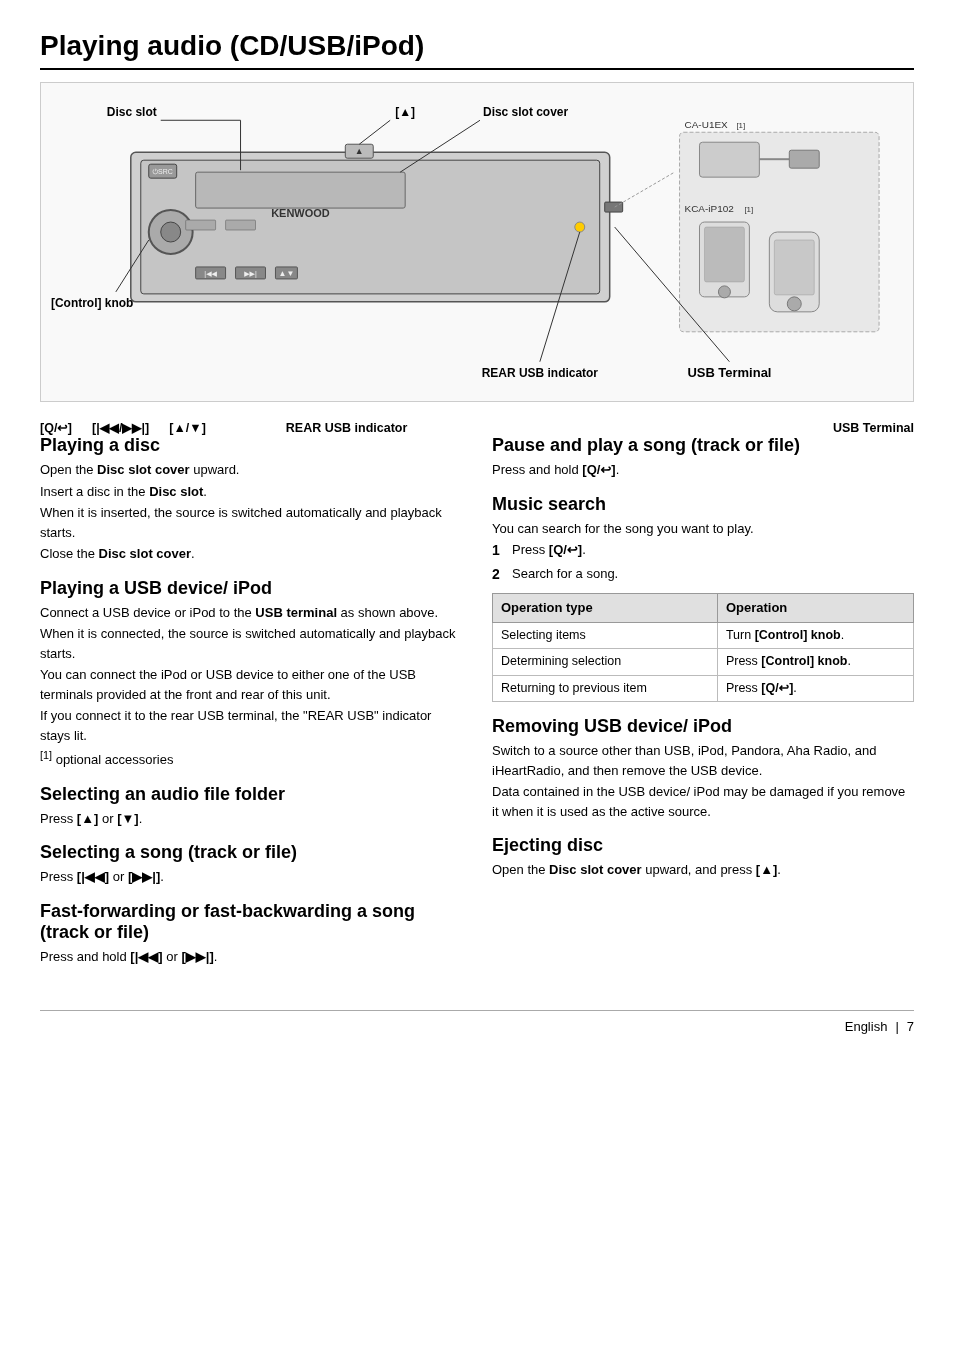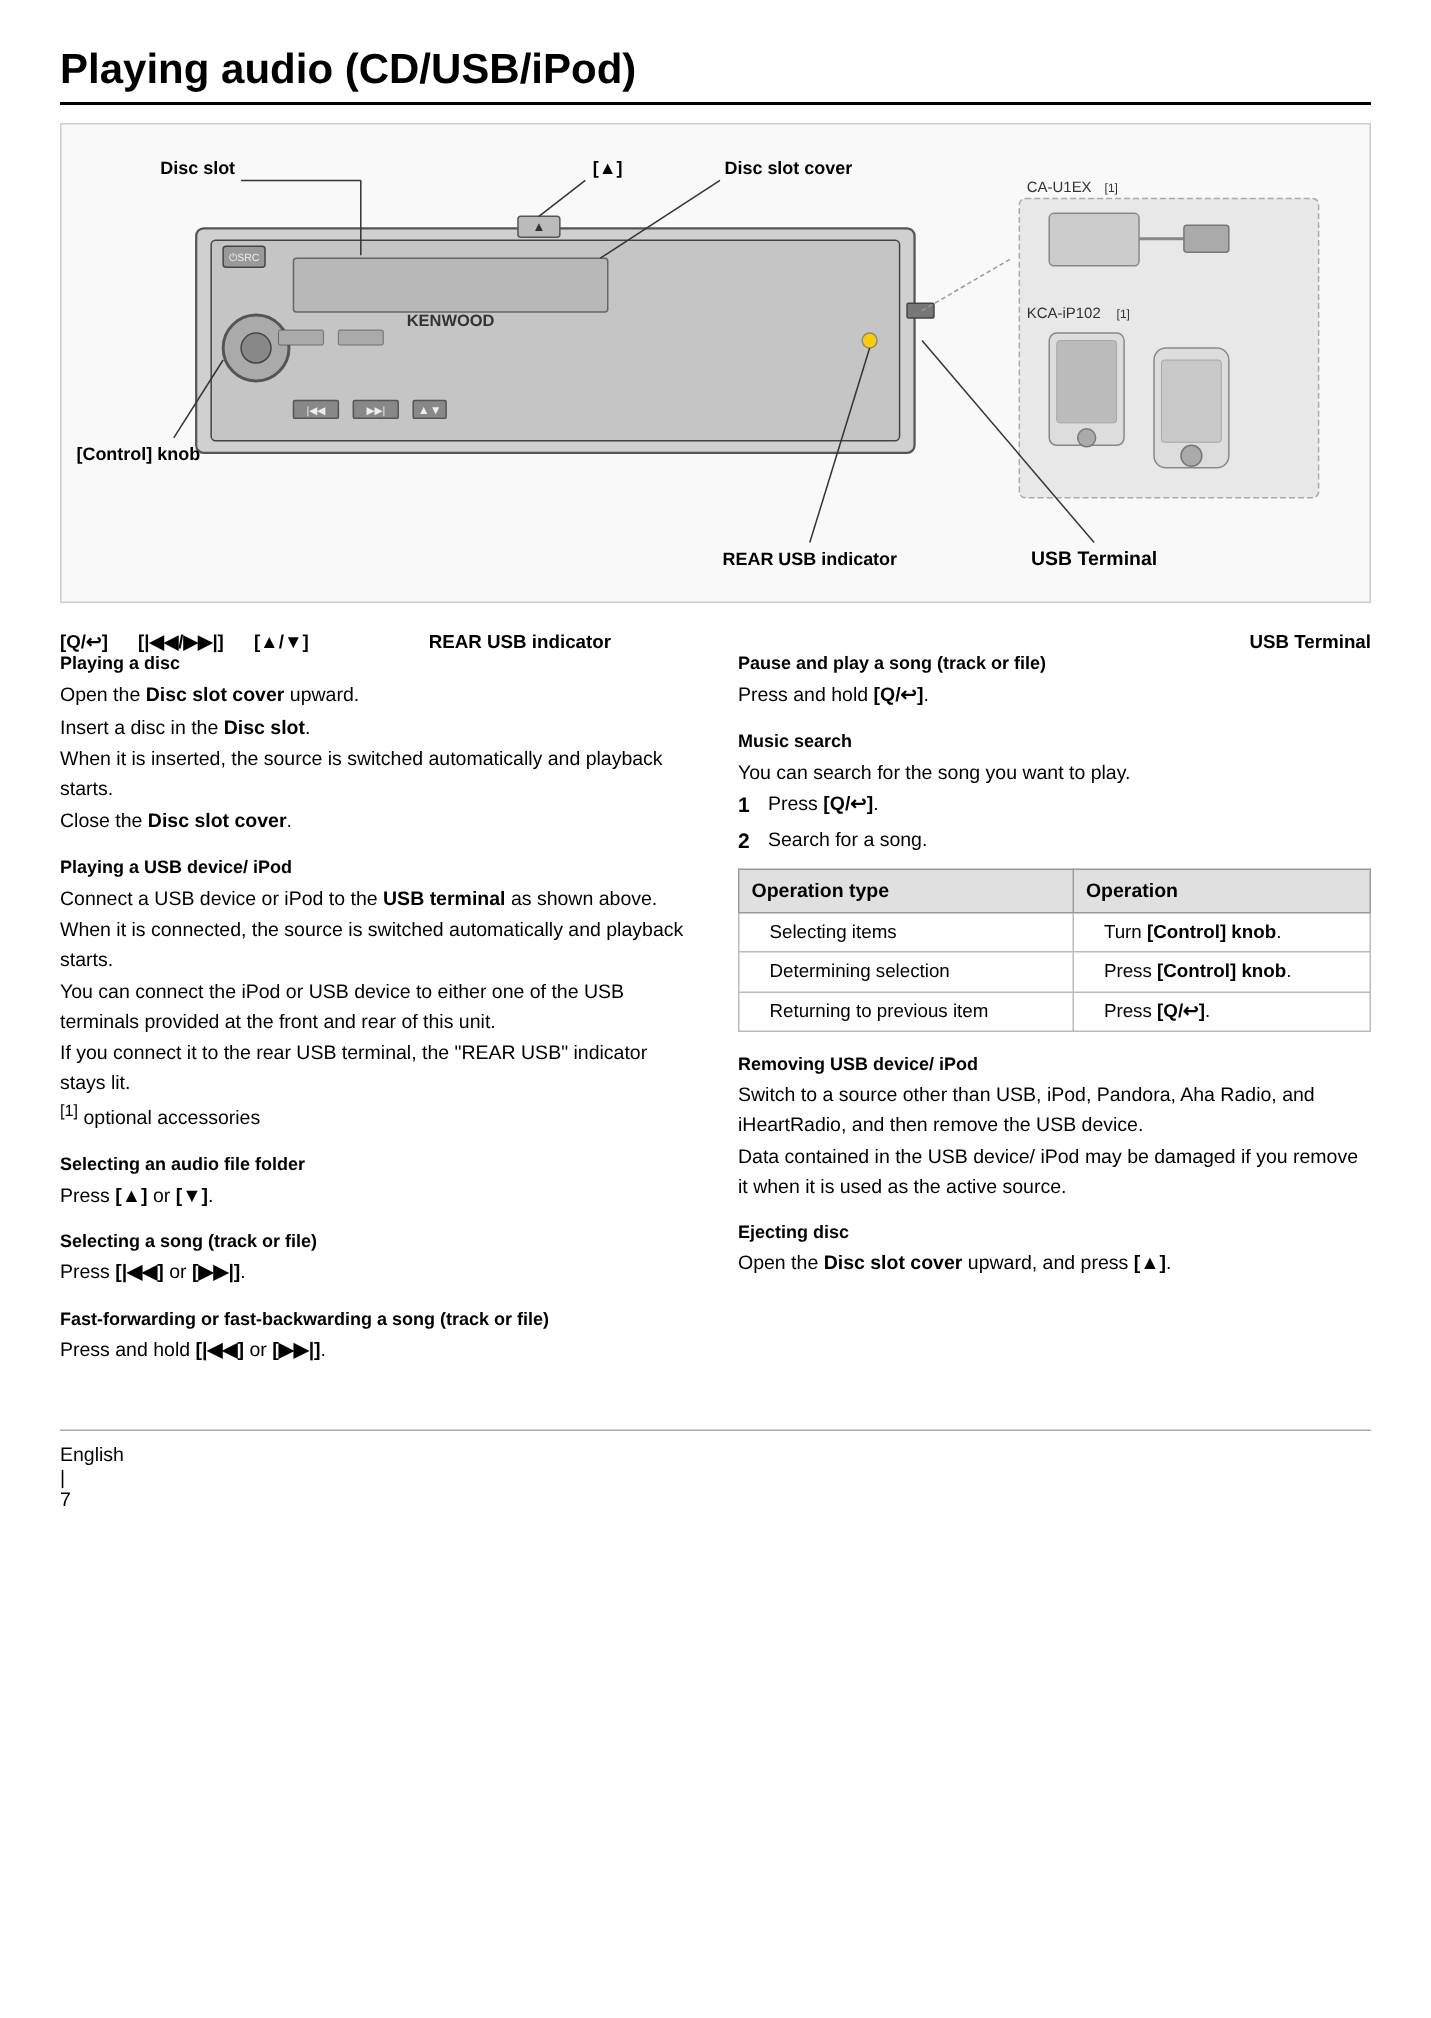--- a/index.html
+++ b/index.html
@@ -45,21 +45,21 @@
     .col-right {
       flex: 1;
     }
 
     
     .section {
       margin-bottom: 14px;
     }
     .section-title {
       font-weight: bold;
-      font-size: 12px;
+      font-size: 18px;
       margin-bottom: 4px;
     }
     .section-body {
       font-size: 13px;
       line-height: 1.5;
     }
     .section-body p {
       margin-bottom: 2px;
     }
     b { font-weight: bold; }
@@ -91,21 +91,21 @@
     }
     .op-table th {
       background: #e0e0e0;
       border: 1px solid #999;
       padding: 4px 8px;
       font-weight: bold;
       text-align: left;
     }
     .op-table td {
       border: 1px solid #bbb;
-      padding: 4px 20px;
+      padding: 4px 8px;
       vertical-align: top;
       line-height: 1.4;
     }
     .op-table tr:first-child th {
       font-size: 13px;
     }
     .ctrl-item {
       font-size: 12.5px;
       font-weight: bold;
       margin-right: 20px;
@@ -322,17 +322,17 @@
     <div class="section">
       <div class="section-title">Ejecting disc</div>
       <div class="section-body">
         <p>Open the <b>Disc slot cover</b> upward, and press <b>[▲]</b>.</p>
       </div>
     </div>
 
   </div>
 </div>
 
-<div style="display:flex; justify-content:flex-end; margin-top:30px; border-top:1px solid #aaa; padding-top:8px;flex-direction:column;">
+<div style="display:flex; justify-content:flex-end; margin-top:30px; border-top:1px solid #aaa; padding-top:8px;">
   <span style="margin-right:8px;">English</span>
   <span style="margin-right:8px;">|</span>
   <span>7</span>
 </div>
 
 </body></html>

